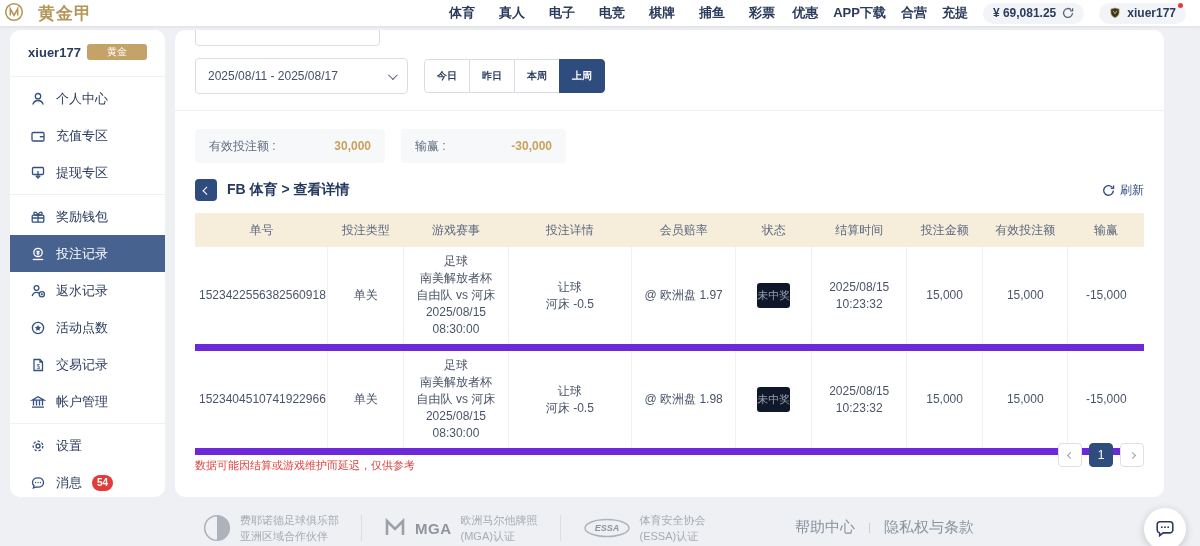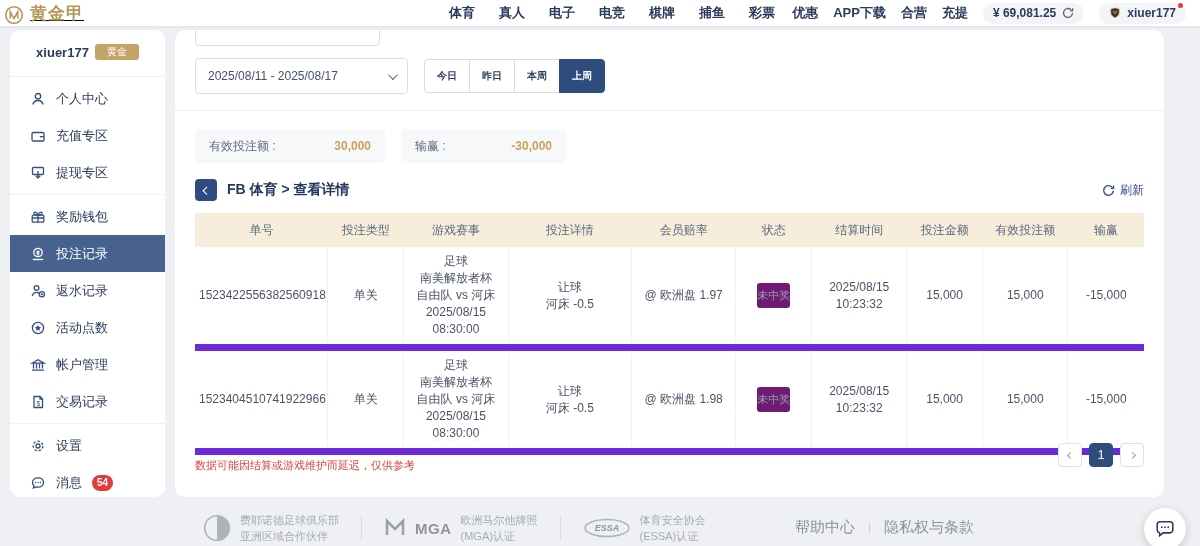--- a/index.html
+++ b/index.html
@@ -2,39 +2,39 @@
 <html><head>
 <meta charset="utf-8">
 <style>
   * { margin:0; padding:0; box-sizing:border-box; }
   html,body { width:1200px; height:546px; overflow:hidden; background:#eef0f3;
     font-family:"Liberation Sans","DejaVu Sans",sans-serif; position:relative; }
 
   
   .topbar { position:absolute; top:0; left:0; width:1200px; height:26px; background:#fff;
     display:flex; align-items:center; padding:0 14px; box-shadow:0 1px 3px rgba(20,30,60,.08); z-index:9; }
-  .logo { display:flex; align-items:flex-end; gap:6px; margin-left:-10px;text-decoration:underline; }
+  .logo { display:flex; align-items:flex-start; gap:14px; margin-left:-10px; }
   .logo svg { width:20px; height:20px; }
   .logo-text { color:#b6975a; font-size:17px; font-weight:bold; letter-spacing:1px; }
   .main-nav { position:absolute; left:50%; transform:translateX(-50%); display:flex; gap:24px;margin-left:12px; }
   .nav-item { font-size:13px; font-weight:bold; color:#2b3b5c; cursor:pointer; white-space:nowrap; }
   .topbar-right { margin-left:auto; display:flex; align-items:center; gap:15px; }
   .top-link { font-size:13px; font-weight:bold; color:#2b3b5c; cursor:pointer; white-space:nowrap; }
   .pill { background:#f3f4f7; border-radius:11px; height:21px; display:flex; align-items:center;
     padding:0 10px; gap:6px; font-size:12px; font-weight:bold; color:#2b3b5c; cursor:pointer; }
   .pill svg { width:12px; height:12px; color:#5a6478; }
   .uname-wrap { position:relative; }
   .red-dot { position:absolute; top:-3px; right:-7px; width:5px; height:5px; border-radius:50%; background:#e23b3b; }
 
   
   .sidebar { position:absolute; left:10px; top:30px; width:155px; height:467px; background:#fff;
     border-radius:10px; padding-top:14px; }
   .side-user { display:flex; justify-content:center; align-items:center; gap:6px; padding-bottom:13px; }
   .side-user-name { font-size:13px; font-weight:bold; color:#2b3b5c; }
-  .level-badge { background:#c3a368; color:#fff; font-size:10px; line-height:10px; padding:3px 12px; border-radius:3px; }
+  .level-badge { background:#c3a368; color:#fff; font-size:10px; line-height:10px; padding:3px 20px; border-radius:3px; }
   .side-divider { height:1px; background:#eef0f3; margin:3px 0; }
   .side-item { height:37px; display:flex; align-items:center; gap:10px; padding-left:20px;
     font-size:13px; color:#2b3b5c; cursor:pointer; position:relative; }
   .side-item svg { width:16px; height:16px; color:#33507e; flex:none; }
   .side-item.active { background:#47628f; color:#fff; }
   .side-item.active svg { color:#fff; }
   .msg-badge { background:#e23b3b; color:#fff; border-radius:9px; font-size:10px; line-height:10px;
     padding:3px 5px; font-weight:bold; }
 
   
@@ -71,21 +71,21 @@
   .refresh-btn { margin-left:auto; display:flex; align-items:center; gap:5px; font-size:12px;
     color:#2f4c7e; cursor:pointer; }
   .refresh-btn svg { width:13px; height:13px; }
 
   table { width:100%; border-collapse:collapse; table-layout:fixed; margin-top:12px; }
   thead th { background:#f6eeda; height:34px; font-size:12px; font-weight:normal; color:#5b6880; text-align:center; }
   tbody td { height:68px; border-bottom:7px solid #6d28d9; border-right:1px solid #f0f1f4;
     text-align:center; font-size:12px; color:#4a5468; line-height:17px; padding:6px 4px; }
   tbody td:last-child { border-right:none; }
   .cell-line { display:block; }
-  .status-pill { display:inline-block; background:#701a75; color:#98a0ad; padding:4px 0;
+  .status-pill { display:inline-block; background:#0f172a; color:#98a0ad; padding:4px 0;
     border-radius:3px; font-size:11px; }
 
   .update-info { position:absolute; left:20px; bottom:22px; font-size:11px; line-height:19px; color:#a7adb8; }
   .warning { color:#e0413f; }
   .pagination { position:absolute; right:20px; bottom:30px; display:flex; gap:7px; }
   .page-btn { width:24px; height:24px; border:1px solid #dcdfe5; border-radius:4px; background:#fff;
     display:flex; align-items:center; justify-content:center; font-size:12px; color:#7a828f; cursor:pointer; }
   .page-btn.active { background:#2e4d7e; border-color:#2e4d7e; color:#fff; }
   .pchev { width:5px; height:5px; border-left:1.4px solid #9aa0ab; border-bottom:1.4px solid #9aa0ab; }
   .pchev.l { transform:rotate(45deg); } .pchev.r { transform:rotate(225deg); }
@@ -209,32 +209,32 @@
   </div>
   <div class="side-item">
     <svg viewBox="0 0 16 16" fill="none" stroke="currentColor" stroke-width="1.3">
         <circle cx="8" cy="8" r="5.6"></circle>
         <path d="M8 4.9l.95 1.95 2.15.3-1.55 1.5.35 2.15L8 9.75l-1.9 1.05.35-2.15-1.55-1.5 2.15-.3z" fill="currentColor" stroke="none"></path>
       </svg>
     <span>活动点数</span>
   </div>
   <div class="side-item">
     <svg viewBox="0 0 16 16" fill="none" stroke="currentColor" stroke-width="1.3">
-        <path d="M2 6.2L8 2.8l6 3.4z"></path>
-        <path d="M3.5 6.2v5.2M6.5 6.2v5.2M9.5 6.2v5.2M12.5 6.2v5.2M2 13.2h12"></path>
-      </svg>
-    <span>帐户管理</span>
-  </div>
-  <div class="side-item">
-    <svg viewBox="0 0 16 16" fill="none" stroke="currentColor" stroke-width="1.3">
         <path d="M4 2.5h6l2.5 2.5v8.5H4z"></path>
         <path d="M10 2.5V5h2.5"></path>
         <text x="8.2" y="11.8" font-size="6.5" text-anchor="middle" fill="currentColor" stroke="none">$</text>
       </svg>
     <span>交易记录</span>
+  </div>
+  <div class="side-item">
+    <svg viewBox="0 0 16 16" fill="none" stroke="currentColor" stroke-width="1.3">
+        <path d="M2 6.2L8 2.8l6 3.4z"></path>
+        <path d="M3.5 6.2v5.2M6.5 6.2v5.2M9.5 6.2v5.2M12.5 6.2v5.2M2 13.2h12"></path>
+      </svg>
+    <span>帐户管理</span>
   </div>
   <div class="side-divider"></div>
   <div class="side-item">
     <svg viewBox="0 0 16 16" fill="none" stroke="currentColor" stroke-width="1.3">
         <circle cx="8" cy="8" r="2"></circle>
         <circle cx="8" cy="8" r="4.8" stroke-dasharray="2.5 1.8"></circle>
       </svg>
     <span>设置</span>
   </div>
   <div class="side-item">

